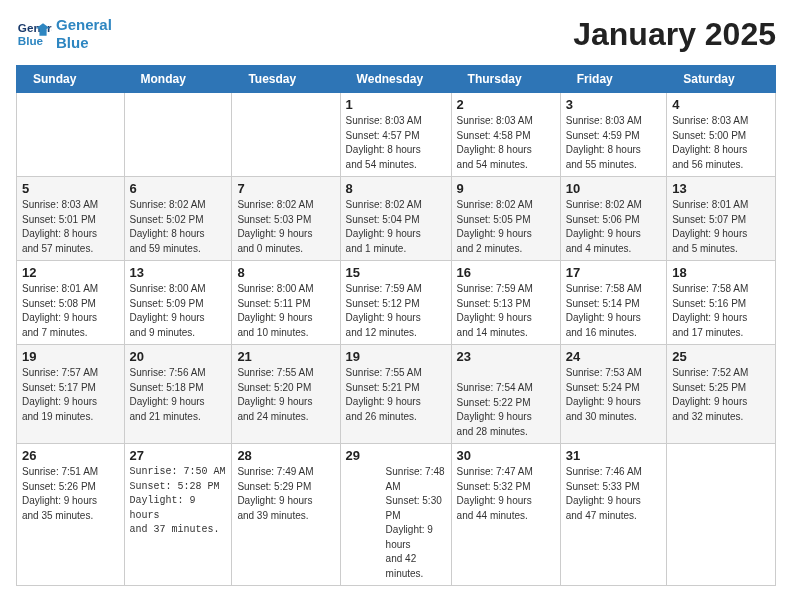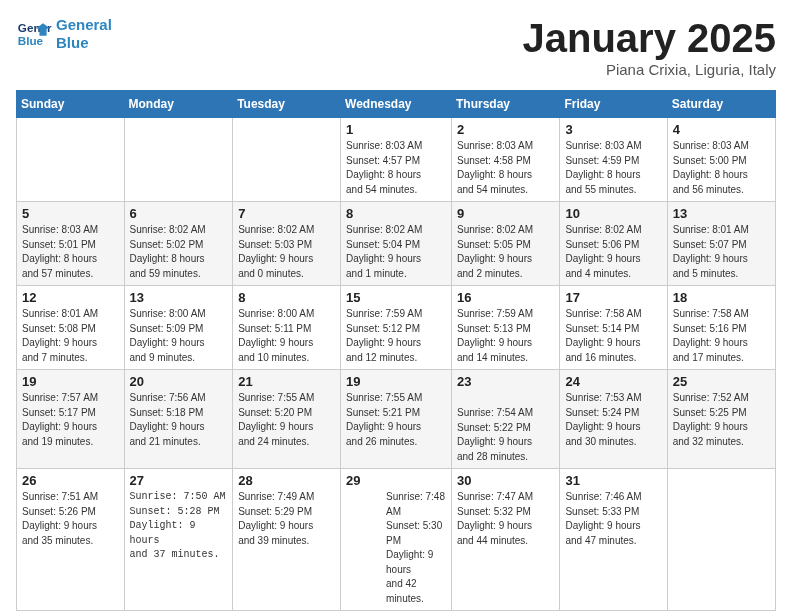--- a/index.html
+++ b/index.html
@@ -31,37 +31,37 @@
       color: #2e86c1;
     }
     .logo-icon {
       width: 36px;
       height: 36px;
     }
     .title-area {
       text-align: right;
     }
     .month-title {
-      font-size: 40px;
+      font-size: 32px;
       font-weight: bold;
       color: #222;
     }
     .location-title {
       font-size: 15px;
       color: #555;
     }
     .calendar-table {
       width: 100%;
       border-collapse: collapse;
       font-size: 11px;
     }
     .calendar-table thead th {
       background: #2e75b6;
       color: #fff;
-      padding: 6px 4px;
+      padding: 6px 16px;
       text-align: left;
       font-size: 12px;
       font-weight: bold;
       border: 1px solid #2e75b6;
     }
     .calendar-table tbody td {
       border: 1px solid #ccc;
       vertical-align: top;
       padding: 4px 5px;
       width: 113px;
@@ -101,21 +101,20 @@
     </svg>
     <div>
       <div class="logo-text">
         <span>General</span><br>
         <span style="color:#2e86c1">Blue</span>
       </div>
     </div>
   </div>
   <div class="title-area">
     <div class="month-title">January 2025</div>
-    <div class="location-title">Piana Crixia, Liguria, Italy</div>
   </div>
 </div>
 
 <table class="calendar-table">
   <thead>
     <tr>
     <th>Sunday</th>
         <th>Monday</th>
         <th>Tuesday</th>
         <th>Wednesday</th>

